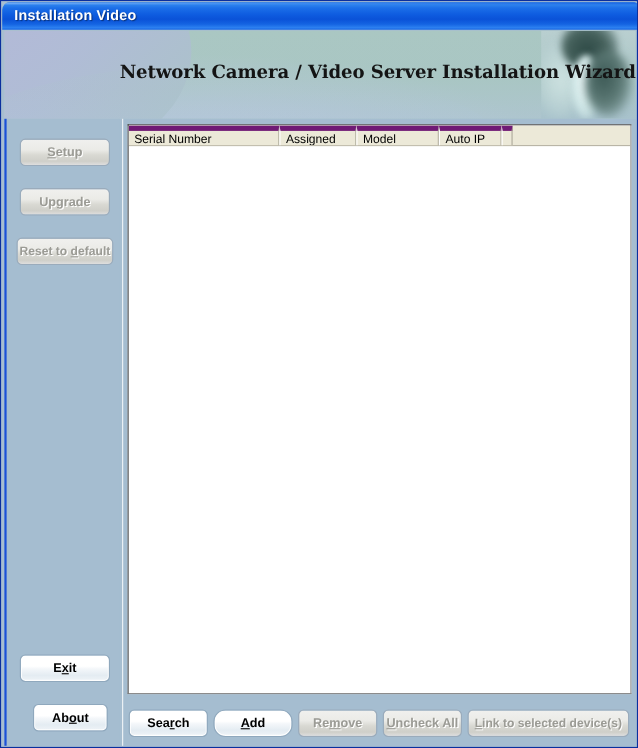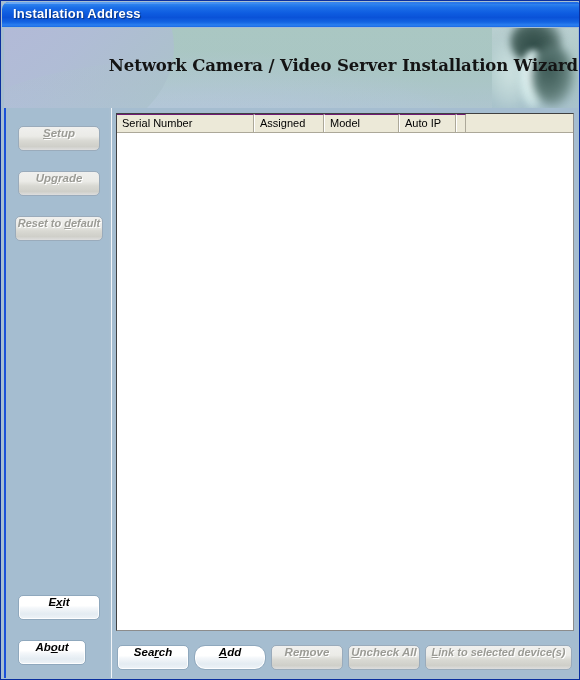--- a/index.html
+++ b/index.html
@@ -174,26 +174,26 @@
 
   
   .btn {
     position: absolute;
     box-sizing: border-box;
     border-radius: 5px;
     font-family: "Liberation Sans", sans-serif;
     font-size: 11.5px;
     font-weight: bold;
     display: flex;
+    align-items: center;
     justify-content: center;
     text-align: center;
     white-space: nowrap;
     overflow: hidden;
     user-select: none;
-    font-style: italic;
   }
   .btn.enabled {
     background: linear-gradient(to bottom,
        #ffffff 0%, #ffffff 42%, #f4f7fa 52%, #e4ecf2 78%, #eef3f7 100%);
     border: 1px solid #8fa8bd;
     color: #000000;
     box-shadow: inset 0 0 0 1px rgba(255,255,255,0.9);
   }
   .btn.disabled {
     background: linear-gradient(to bottom,
@@ -203,21 +203,21 @@
     text-shadow: 1px 1px 0 #ffffff;
   }
   .btn .lbl { display: inline-block; }
   .btn u { text-decoration: underline; }
 
   
   #btn-setup   { left: 14px; top: 18px;  width: 82px; height: 25px; }
   #btn-upgrade { left: 14px; top: 63px;  width: 82px; height: 25px; }
   #btn-reset   { left: 11px; top: 108px; width: 88px; height: 25px; font-size: 11px; }
   #btn-exit    { left: 14px; top: 487px; width: 82px; height: 25px; }
-  #btn-about   { left: 14px; top: 532px; width: 68px; height: 25px; }
+  #btn-about   { left: 26px; top: 532px; width: 68px; height: 25px; }
 
   
   #main {
     position: absolute;
     left: 110px;
     top: 107px;
     width: 467px;
     height: 570px;
     background: #a5bdd0;
   }
@@ -255,21 +255,21 @@
     position: relative;
     box-sizing: border-box;
     height: 18px;
     line-height: 17px;
     padding-left: 5px;
     font-size: 11px;
     font-weight: normal;
     color: #000000;
     background: #ece9d8;
     border-right: 1px solid #aca899;
-    border-top: 1px solid #701a75;
+    border-top: 5px solid #701a75;
     border-left: 1px solid #ffffff;
     font-family: "Liberation Sans", sans-serif;
     white-space: nowrap;
     overflow: hidden;
   }
   .col:first-child { border-left: none; }
   #list-body {
     position: absolute;
     left: 0; right: 0;
     top: 19px; bottom: 0;
@@ -289,21 +289,21 @@
   #btn-remove   { left: 160px; top: 9px;  width: 72px; height: 25px; }
   #btn-uncheck  { left: 237px; top: 9px;  width: 72px; height: 25px; }
   #btn-link     { left: 314px; top: 9px;  width: 147px; height: 25px; font-size: 11px; }
 </style>
 </head>
 <body>
 
 <div id="window">
 
   <div id="titlebar">
-    <div id="titlebar-text">Installation Address</div>
+    <div id="titlebar-text">Installation Video</div>
   </div>
 
   <div id="banner">
     <div id="banner-bg"></div>
     <div id="banner-arc"></div>
     <div id="banner-arc2"></div>
     <div id="banner-photo">
       <div class="ph" id="ph-left"></div>
       <div class="ph" id="ph-hair"></div>
       <div class="ph" id="ph-body"></div>

